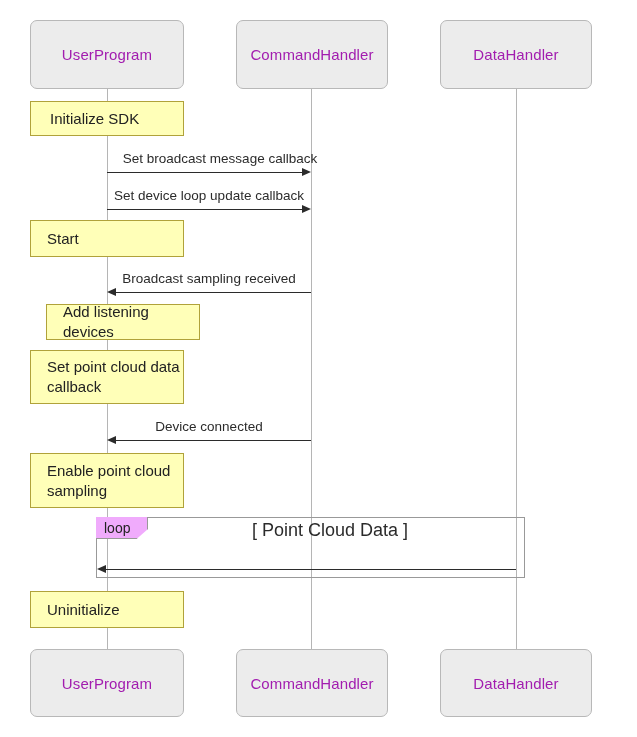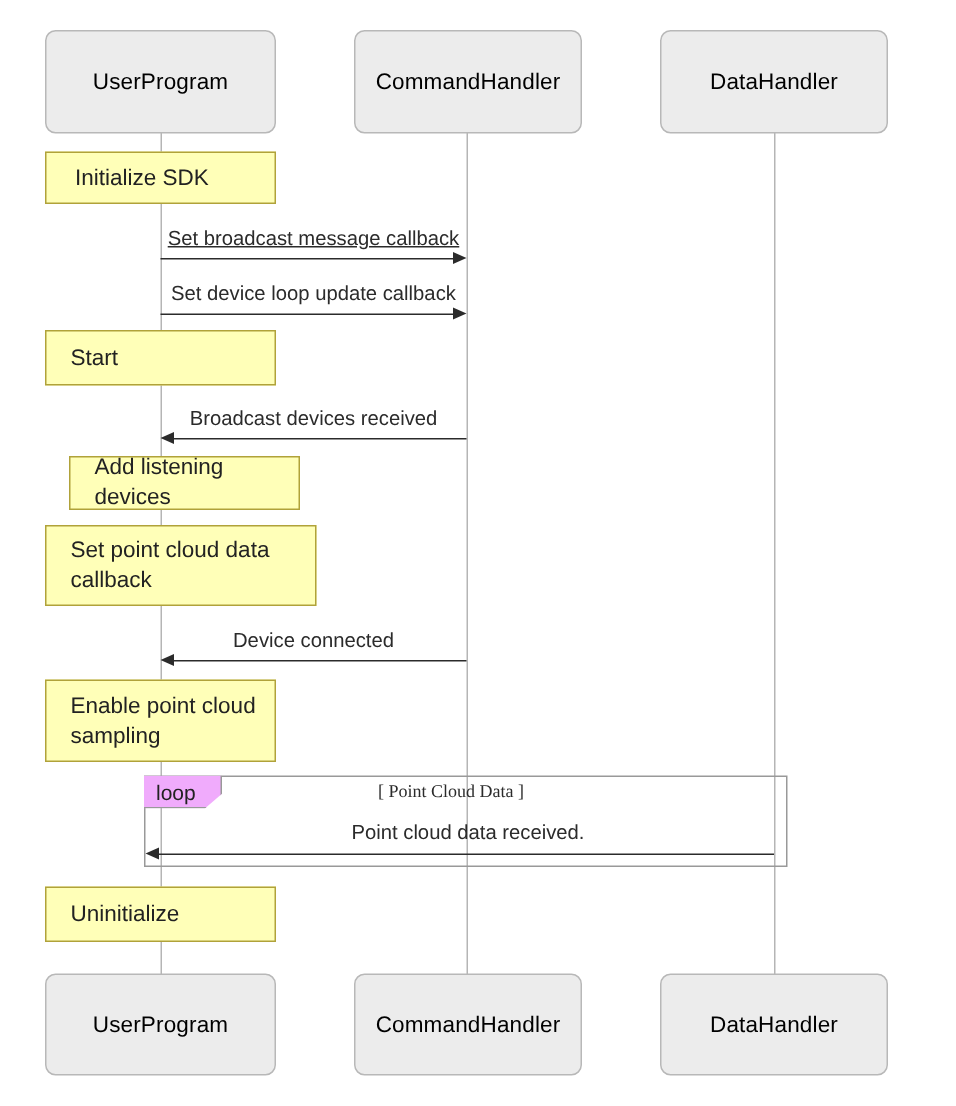--- a/index.html
+++ b/index.html
@@ -26,21 +26,21 @@
   .actor-box {
     position: absolute;
     box-sizing: border-box;
     background: #ececec;
     border: 1px solid #b8b8b8;
     border-radius: 7px;
     display: flex;
     align-items: center;
     justify-content: center;
     font-size: 15px;
-    color: #000000;
+    color: #a21caf;
     letter-spacing: 0.1px;
   }
 
   
   .lifeline {
     position: absolute;
     width: 1px;
     background: #b5b5b5;
   }
 
@@ -102,24 +102,23 @@
     border-bottom: 1.5px solid #999999;
     display: flex;
     align-items: center;
     padding-left: 8px;
     font-size: 14px;
     color: #222222;
     clip-path: polygon(0 0, 100% 0, 100% 55%, 78% 100%, 0 100%);
   }
   .fragment-guard {
     position: absolute;
-    font-size: 12px;
+    font-size: 18px;
     color: #2b2b2b;
     white-space: nowrap;
-    font-family: Liberation Serif, serif;
   }
 </style>
 </head>
 <body>
 
 <div id="diagram">
 
   <div class="lifeline" style="left:107px; top:88px;  height:565px;"></div>
   <div class="lifeline" style="left:311px; top:88px;  height:565px;"></div>
   <div class="lifeline" style="left:516px; top:88px;  height:565px;"></div>
@@ -131,47 +130,47 @@
     <span>CommandHandler</span>
   </div>
   <div class="actor-box" style="left:440px; top:20px; width:152px; height:69px;">
     <span>DataHandler</span>
   </div>
 
   <div class="note-box" style="left:30px; top:101px; width:154px; height:35px;padding-left:19px;">
     <span>Initialize SDK</span>
   </div>
 
-  <div class="msg-label" style="left:107px; top:151px; width:204px;text-decoration:underline;">
+  <div class="msg-label" style="left:118px; top:151px; width:204px;">
     <span>Set broadcast message callback</span>
   </div>
   <div class="msg-line" style="left:107px; top:172px; width:196px;"></div>
   <div class="arrowhead right" style="left:302px; top:168px;"></div>
 
   <div class="msg-label" style="left:107px; top:188px; width:204px;">
     <span>Set device loop update callback</span>
   </div>
   <div class="msg-line" style="left:107px; top:209px; width:196px;"></div>
   <div class="arrowhead right" style="left:302px; top:205px;"></div>
 
   <div class="note-box" style="left:30px; top:220px; width:154px; height:37px;">
     <span>Start</span>
   </div>
 
   <div class="msg-label" style="left:107px; top:271px; width:204px;">
-    <span>Broadcast devices received</span>
+    <span>Broadcast sampling received</span>
   </div>
   <div class="msg-line" style="left:115px; top:292px; width:196px;"></div>
   <div class="arrowhead left" style="left:107px; top:288px;"></div>
 
   <div class="note-box" style="left:46px; top:304px; width:154px; height:36px;">
     <span>Add listening devices</span>
   </div>
 
-  <div class="note-box" style="left:30px; top:350px; width:181px; height:54px;">
+  <div class="note-box" style="left:30px; top:350px; width:154px; height:54px;">
     <span>Set point cloud data callback</span>
   </div>
 
   <div class="msg-label" style="left:107px; top:419px; width:204px;">
     <span>Device connected</span>
   </div>
   <div class="msg-line" style="left:115px; top:440px; width:196px;"></div>
   <div class="arrowhead left" style="left:107px; top:436px;"></div>
 
   <div class="note-box" style="left:30px; top:453px; width:154px; height:55px;">
@@ -179,23 +178,20 @@
   </div>
 
   <div class="fragment" style="left:96px; top:517px; width:429px; height:61px;"></div>
   <div class="fragment-tab" style="left:96px; top:517px; width:52px; height:22px;">
     <span>loop</span>
   </div>
   <div class="fragment-guard" style="left:252px; top:520px;">
     <span>[ Point Cloud Data ]</span>
   </div>
 
-  <div class="msg-label" style="left:210px; top:547px; width:204px;">
-    <span>Point cloud data received.</span>
-  </div>
   <div class="msg-line" style="left:105px; top:569px; width:411px;"></div>
   <div class="arrowhead left" style="left:97px; top:565px;"></div>
 
   <div class="note-box" style="left:30px; top:591px; width:154px; height:37px;">
     <span>Uninitialize</span>
   </div>
 
   <div class="actor-box" style="left:30px; top:649px; width:154px; height:68px;">
     <span>UserProgram</span>
   </div>

